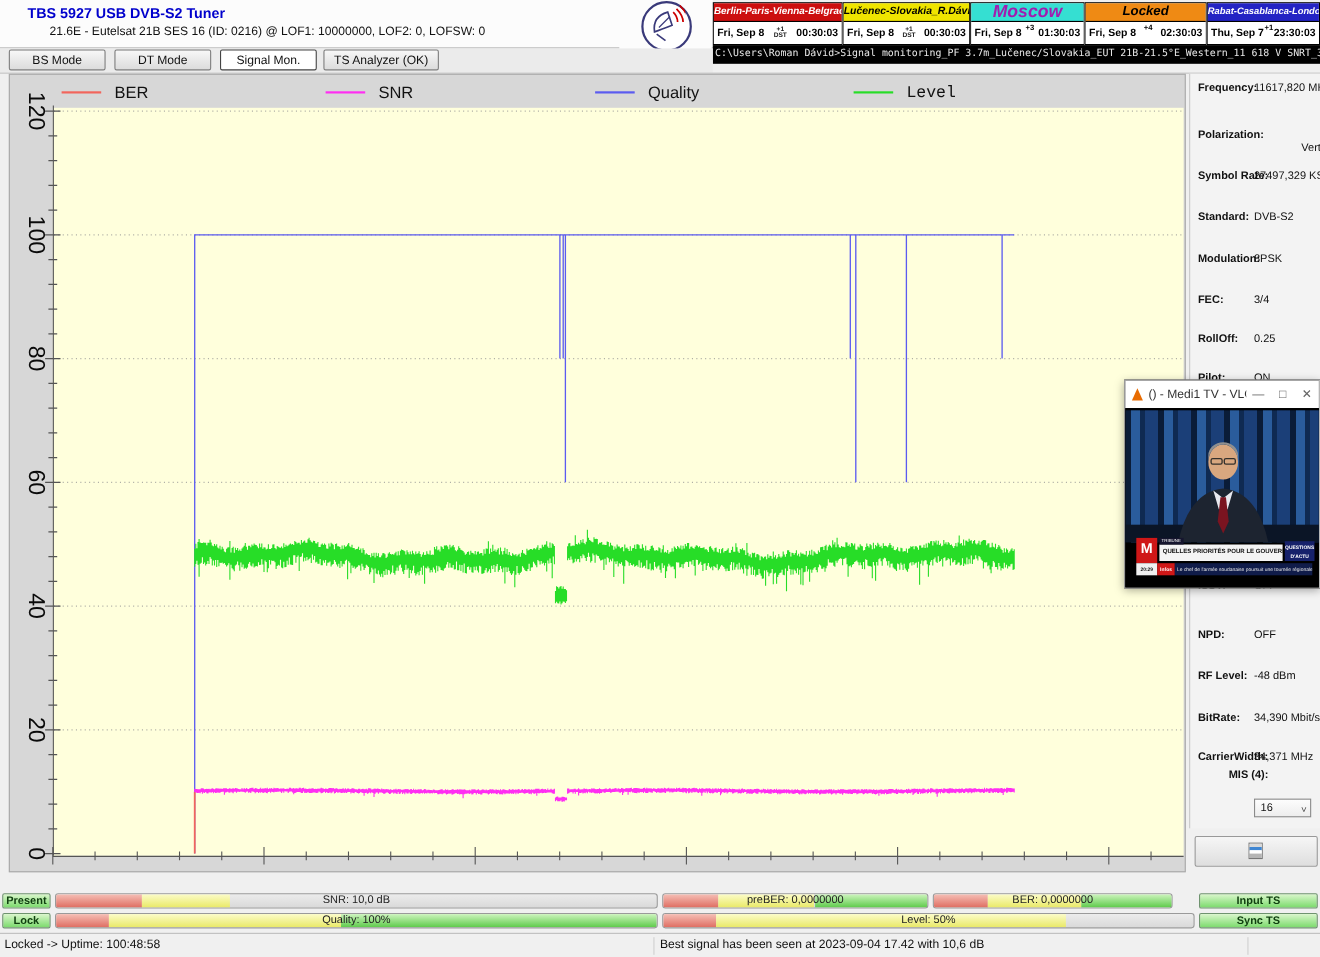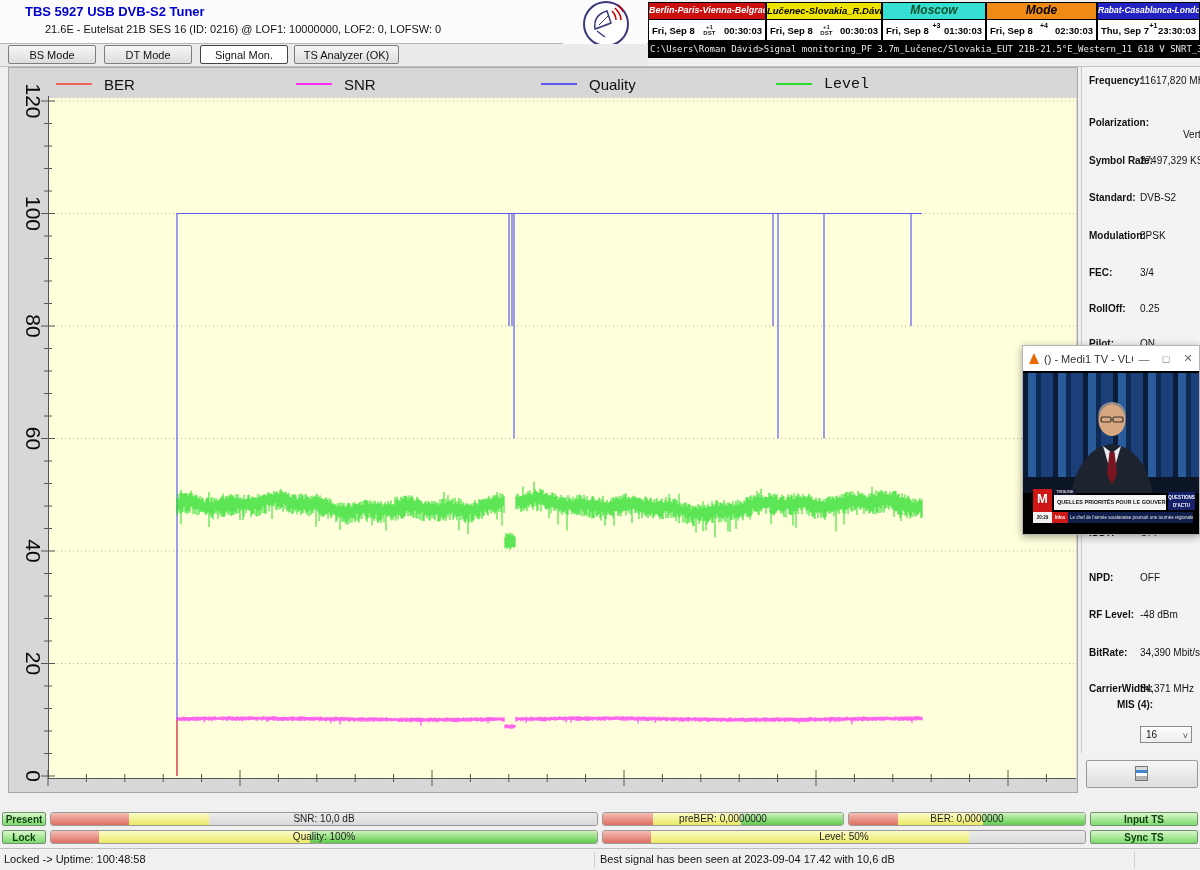--- a/index.html
+++ b/index.html
@@ -118,29 +118,29 @@
         <div class="ct">
           <span>Fri, Sep 8</span>
           <span class="stk">
             <span>+1</span>
             <span>DST</span>
           </span>
           <span>00:30:03</span>
         </div>
       </div>
       <div class="clock" style="left: 234px; width: 104px;">
-        <div class="ch" style="background: rgb(53, 223, 210); color: #14532d; font-size: 12px;">Moscow</div>
+        <div class="ch" style="background: rgb(53, 223, 210); color: #a21caf; font-size: 16px;">Moscow</div>
         <div class="ct">
           <span>Fri, Sep 8</span>
           <span class="off">+3</span>
           <span>01:30:03</span>
         </div>
       </div>
       <div class="clock" style="left: 338px; width: 111px;">
-        <div class="ch" style="background: rgb(239, 138, 20); color: rgb(0, 0, 0); font-size: 12px;">Mode</div>
+        <div class="ch" style="background: rgb(239, 138, 20); color: rgb(0, 0, 0); font-size: 12px;">Locked</div>
         <div class="ct">
           <span>Fri, Sep 8</span>
           <span class="off">+4</span>
           <span>02:30:03</span>
         </div>
       </div>
       <div class="clock" style="left: 449px; width: 103px;">
         <div class="ch" style="background: rgb(35, 35, 196); color: rgb(255, 255, 255); font-size: 8.5px;">Rabat-Casablanca-London</div>
         <div class="ct">
           <span>Thu, Sep 7</span>
@@ -342,21 +342,21 @@
         <div class="seg" style="left: 0px; width: 78.1px; background: linear-gradient(rgb(245, 190, 181), rgb(223, 110, 98));"></div>
         <div class="seg" style="left: 78.1px; width: 80.3px; background: linear-gradient(rgb(252, 252, 200), rgb(233, 233, 103));"></div>
         <div class="pbar-label">SNR: 10,0 dB</div>
       </div>
       <div class="pbar" style="left: 602px; top: 812px; width: 242px;">
         <div class="seg" style="left: 0px; width: 49.7px; background: linear-gradient(rgb(245, 190, 181), rgb(223, 110, 98));"></div>
         <div class="seg" style="left: 49.7px; width: 87.8px; background: linear-gradient(rgb(252, 252, 200), rgb(233, 233, 103));"></div>
         <div class="seg" style="left: 137.5px; width: 102.5px; background: linear-gradient(rgb(205, 244, 189), rgb(94, 203, 75));"></div>
         <div class="pbar-label">preBER: 0,0000000</div>
       </div>
-      <div class="pbar" style="left: 848px; top: 812px; width: 238px;">
+      <div class="pbar" style="left: 848px; top: 812px; width: 218px;">
         <div class="seg" style="left: 0px; width: 48.6px; background: linear-gradient(rgb(245, 190, 181), rgb(223, 110, 98));"></div>
         <div class="seg" style="left: 48.6px; width: 85.2px; background: linear-gradient(rgb(252, 252, 200), rgb(233, 233, 103));"></div>
         <div class="seg" style="left: 133.8px; width: 102.2px; background: linear-gradient(rgb(205, 244, 189), rgb(94, 203, 75));"></div>
         <div class="pbar-label">BER: 0,0000000</div>
       </div>
       <div class="bbtn" style="left: 1090px; top: 812px; width: 108px;">Input TS</div>
       <div class="bbtn" style="left: 2px; top: 830px; width: 44px;">Lock</div>
       <div class="pbar" style="left: 50px; top: 830px; width: 548px;">
         <div class="seg" style="left: 0px; width: 48px; background: linear-gradient(rgb(245, 190, 181), rgb(223, 110, 98));"></div>
         <div class="seg" style="left: 48px; width: 211.3px; background: linear-gradient(rgb(252, 252, 200), rgb(233, 233, 103));"></div>

